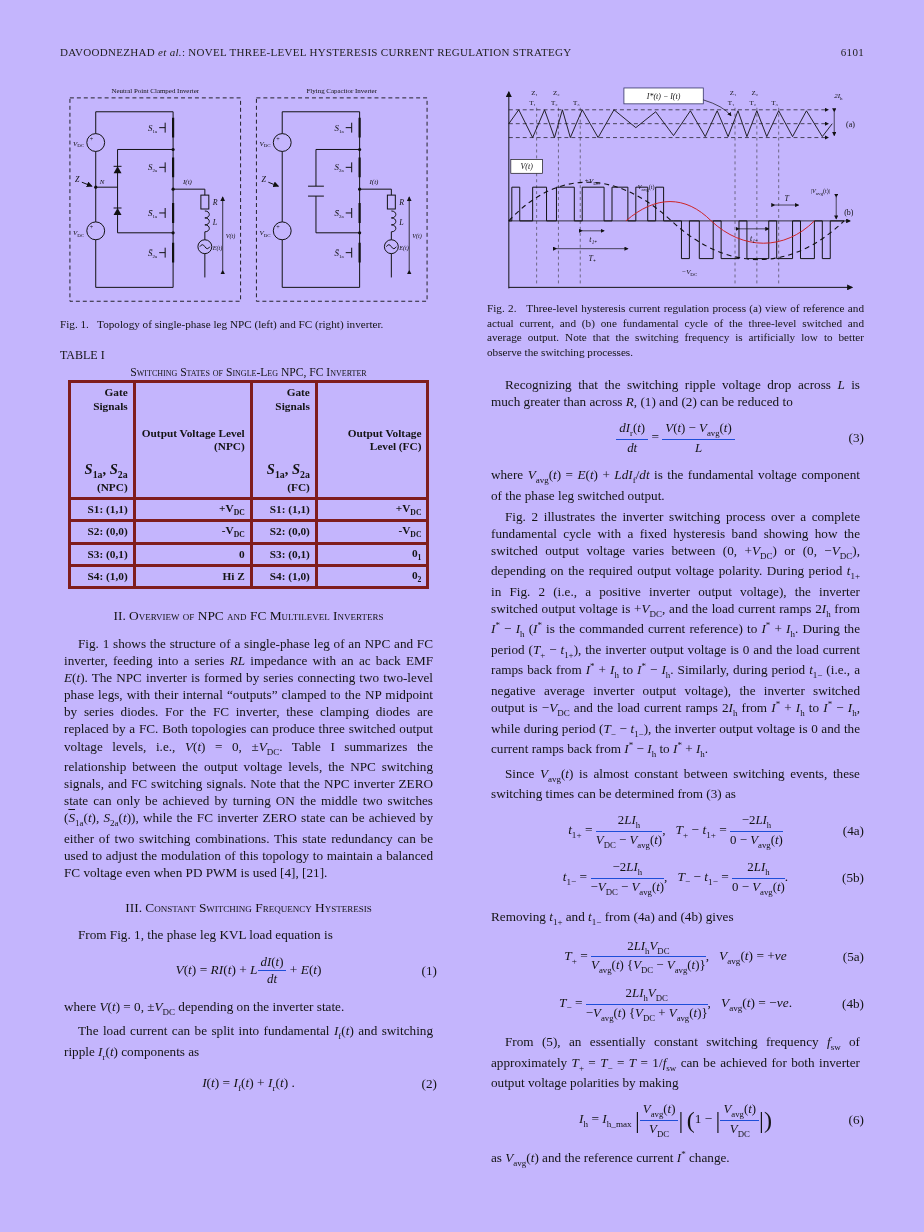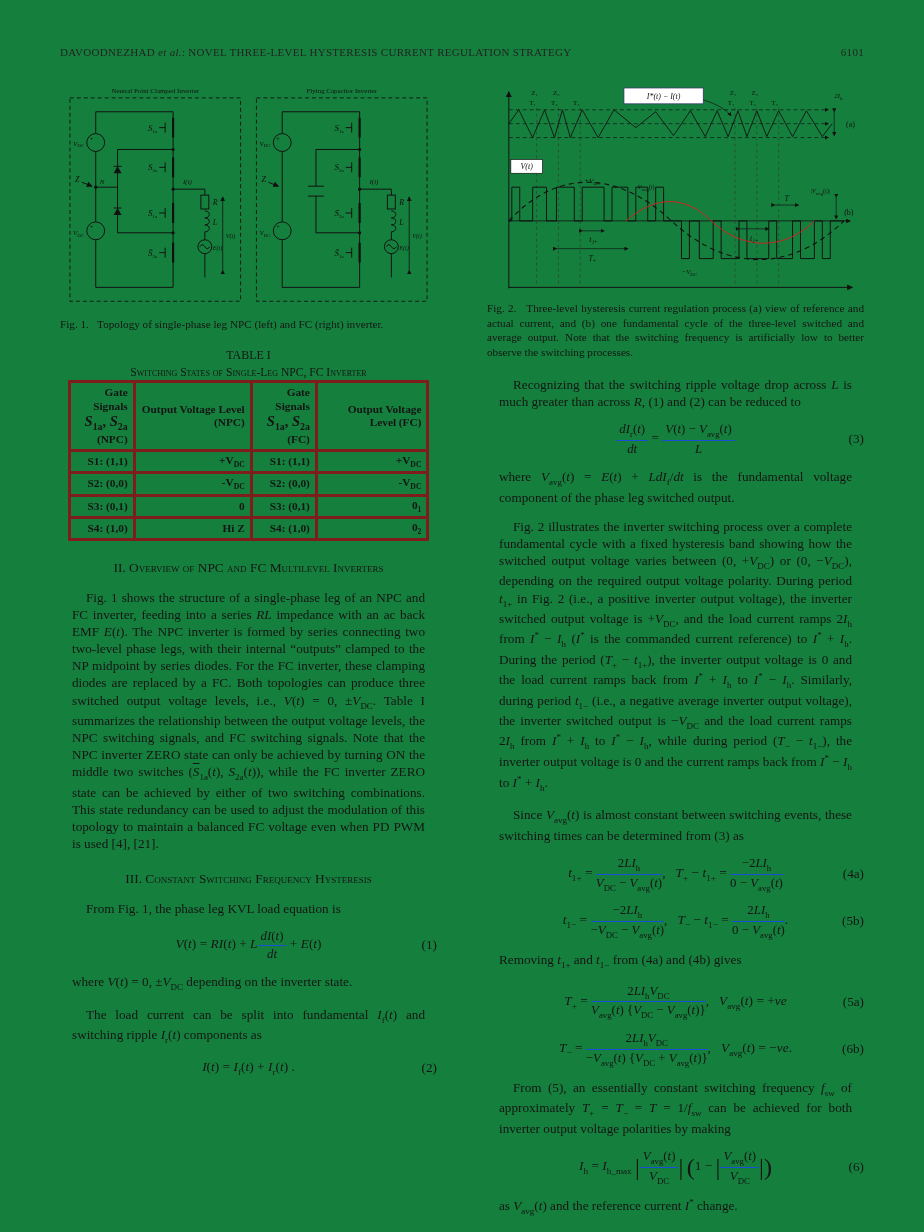--- a/index.html
+++ b/index.html
@@ -1,42 +1,42 @@
 <!DOCTYPE html>
 <html><head>
 <meta charset="utf-8">
 <style>
   html,body { margin:0; padding:0; background:#e8e8e8; }
-  .page { width:924px; height:1232px; margin:0 auto; background:#15803d; box-sizing:border-box;
+  .page { width:924px; height:1232px; margin:0 auto; background:#c4b5fd; box-sizing:border-box;
           padding:46px 60px 30px; font-family:"Liberation Serif", serif; color:#141414; overflow:hidden; }
   .running-head { display:flex; justify-content:space-between; font-size:11px; letter-spacing:.3px;
           color:#222; margin-bottom:26px; }
   .columns { display:flex; gap:50px; }
   .col { flex:1; min-width:0; font-size:13.2px; line-height:1.3; text-align:justify; }
-  .para { margin:12px; text-indent:14px; }
+  .para { margin:4px; text-indent:14px; }
   .noindent { text-indent:0; }
   .sc { font-variant:small-caps; }
   .sec-head { text-align:center; font-weight:normal; font-size:13.4px; margin:18px 0 10px; }
   .subsec { font-weight:normal; font-style:italic; font-size:13.2px; text-align:left; margin:12px 0 8px; }
   .fig { margin:0 0 16px; }
   .caption { font-size:11.2px; line-height:1.3; margin-top:7px; text-align:justify; text-indent:0; }
   .figsvg { width:100%; display:block; }
   .figsvg text { font-family:"Liberation Serif", serif; fill:#111; stroke:none; }
   .t6 { font-size:6.2px; } .t7 { font-size:7px; } .t8 { font-size:8px; } .t9 { font-size:9px; }
   .ti { font-style:italic; } .mid { text-anchor:middle; } .end { text-anchor:end; }
   .sub5 { font-size:5px; } .red { fill:#c22; }
   .dashbox { fill:none; stroke:#111; stroke-width:.9; stroke-dasharray:4 3; }
   .tablewrap { margin:14px 0 6px; }
-  .tbl-title { text-align:center; font-size:12px; margin-bottom:2px; }
+  .tbl-title { font-size:12px; margin-bottom:2px; }
   .tbl-sub { text-align:center; font-size:11.6px; }
   table.tbl { border-collapse:collapse; margin:0 auto; font-size:11.3px; width:96%; }
   .tbl th, .tbl td { border:3px solid #7f1d1d; padding:2px 5px; text-align:right; font-weight:bold; line-height:1.18; }
   .tbl thead th { padding:3px 5px; }
   .thl { display:block; }
-  .thm { display:block; font-size:14.5px; }
+  .thm { display:block; font-size:14.5px;margin-top:48px; }
   .equation { position:relative; margin:11px 0; }
   .eq-body { display:block; text-align:center; font-size:13.4px; padding:0 26px; }
   .eq-num { position:absolute; right:0; top:50%; transform:translateY(-50%); font-size:13.2px; }
   .frac { display:inline-block; vertical-align:middle; text-align:center; font-size:.96em; line-height:1.15; }
   .frac .num { display:block; border-bottom:1px solid #1d4ed8; padding:0 3px 1px; }
   .frac .den { display:block; padding-top:1px; }
   .tall { font-size:180%; vertical-align:middle; line-height:0; font-weight:400; }
   sub { font-size:.68em; } sup { font-size:.68em; }
   .ol { text-decoration:overline; }
 </style>
@@ -316,21 +316,21 @@
       </div>
 
       <p class="para noindent">Removing <i>t</i><sub>1+</sub> and <i>t</i><sub>1−</sub> from (4a) and (4b) gives</p>
 
       <div class="equation">
         <span class="eq-body"><i>T</i><sub>+</sub> = <span class="frac"><span class="num">2<i>LI</i><sub>h</sub><i>V</i><sub>DC</sub></span><span class="den"><i>V</i><sub>avg</sub>(<i>t</i>) {<i>V</i><sub>DC</sub> − <i>V</i><sub>avg</sub>(<i>t</i>)}</span></span>,&nbsp;&nbsp; <i>V</i><sub>avg</sub>(<i>t</i>) = +<i>ve</i></span>
         <span class="eq-num">(5a)</span>
       </div>
       <div class="equation">
         <span class="eq-body"><i>T</i><sub>−</sub> = <span class="frac"><span class="num">2<i>LI</i><sub>h</sub><i>V</i><sub>DC</sub></span><span class="den">−<i>V</i><sub>avg</sub>(<i>t</i>) {<i>V</i><sub>DC</sub> + <i>V</i><sub>avg</sub>(<i>t</i>)}</span></span>,&nbsp;&nbsp; <i>V</i><sub>avg</sub>(<i>t</i>) = −<i>ve</i>.</span>
-        <span class="eq-num">(6b)</span>
+        <span class="eq-num">(4b)</span>
       </div>
 
       <p class="para">From (5), an essentially constant switching frequency <i>f</i><sub>sw</sub> of approximately <i>T</i><sub>+</sub> = <i>T</i><sub>−</sub> = <i>T</i> = 1/<i>f</i><sub>sw</sub> can be achieved for both inverter output voltage polarities by making</p>
 
       <div class="equation">
         <span class="eq-body"><i>I</i><sub>h</sub> = <i>I</i><sub>h_max</sub> <span class="tall">|</span><span class="frac"><span class="num"><i>V</i><sub>avg</sub>(<i>t</i>)</span><span class="den"><i>V</i><sub>DC</sub></span></span><span class="tall">|</span> <span class="tall">(</span>1 − <span class="tall">|</span><span class="frac"><span class="num"><i>V</i><sub>avg</sub>(<i>t</i>)</span><span class="den"><i>V</i><sub>DC</sub></span></span><span class="tall">|</span><span class="tall">)</span></span>
         <span class="eq-num">(6)</span>
       </div>
 
       <p class="para noindent">as <i>V</i><sub>avg</sub>(<i>t</i>) and the reference current <i>I</i><sup>*</sup> change.</p>

